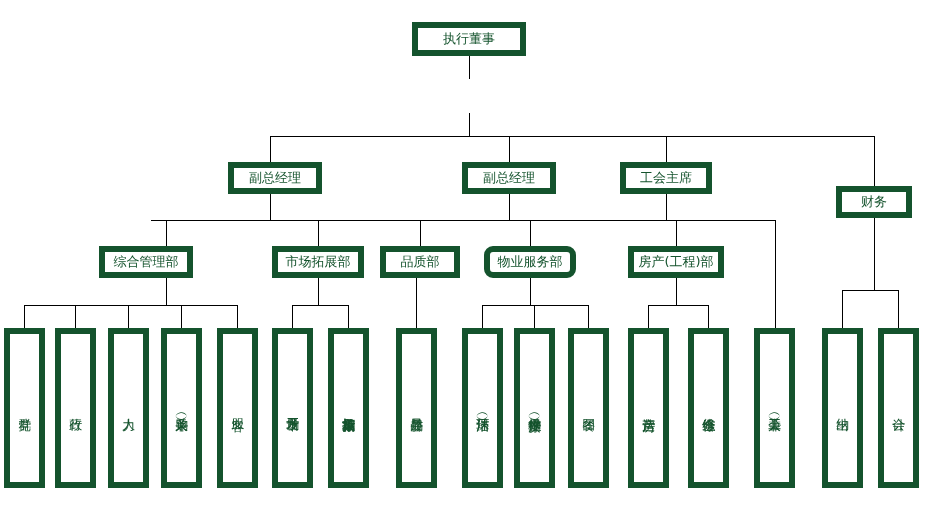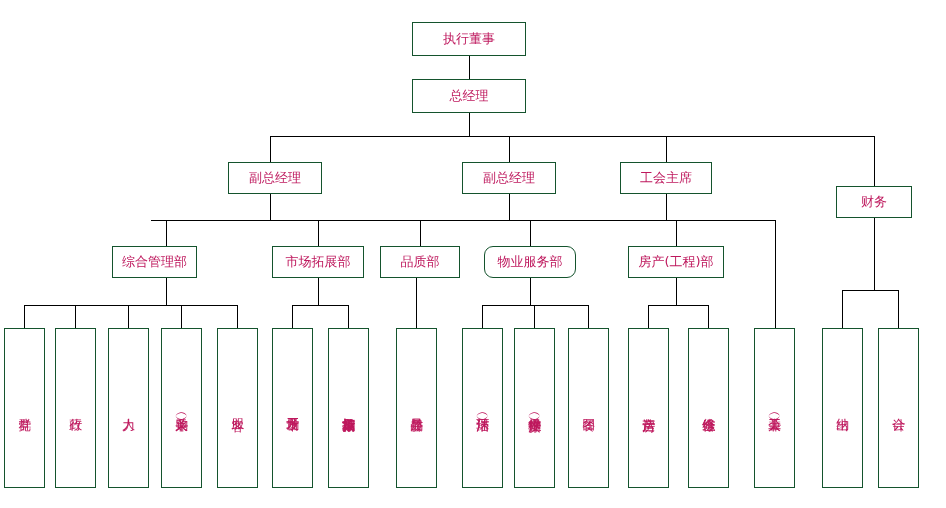--- a/index.html
+++ b/index.html
@@ -14,29 +14,29 @@
   }
   #chart {
     position: relative;
     width: 946px;
     height: 508px;
     background: #ffffff;
     overflow: hidden;
   }
   .node {
     position: absolute;
-    border: 1px solid #14532d;
+    border: 6px solid #14532d;
     background: #ffffff;
     display: flex;
     align-items: center;
     justify-content: center;
     text-align: center;
     font-size: 13px;
     line-height: 1.15;
-    color: #be185d;
+    color: #14532d;
     z-index: 2;
   }
   .node.vert {
     writing-mode: vertical-rl;
     text-orientation: upright;
     font-size: 13px;
     line-height: 1.05;
     letter-spacing: 0px;
     padding: 2px 0;
   }
@@ -112,38 +112,35 @@
   <div class="line v" style="left:708px; top:305px; height:23px;"></div>
 
   <div class="line v" style="left:874px; top:218px; height:72px;"></div>
   <div class="line h" style="left:842px; top:290px; width:57px;"></div>
   <div class="line v" style="left:842px; top:290px; height:38px;"></div>
   <div class="line v" style="left:898px; top:290px; height:38px;"></div>
 
   <div class="node" style="left:412px; top:22px; width:114px; height:34px;">
       <span>执行董事</span>
     </div>
-  <div class="node" style="left:412px; top:79px; width:114px; height:34px;">
-      <span>总经理</span>
-    </div>
 
   <div class="node" style="left:228px; top:162px; width:94px; height:32px;">
       <span>副总经理</span>
     </div>
   <div class="node" style="left:462px; top:162px; width:94px; height:32px;">
       <span>副总经理</span>
     </div>
   <div class="node" style="left:620px; top:162px; width:92px; height:32px;">
       <span>工会主席</span>
     </div>
   <div class="node" style="left:836px; top:186px; width:76px; height:32px;">
       <span>财务</span>
     </div>
 
-  <div class="node" style="left:112px; top:246px; width:85px; height:32px;">
+  <div class="node" style="left:99px; top:246px; width:94px; height:32px;">
       <span>综合管理部</span>
     </div>
   <div class="node" style="left:380px; top:246px; width:80px; height:32px;">
       <span>品质部</span>
     </div>
   <div class="node" style="left:272px; top:246px; width:92px; height:32px;">
       <span>市场拓展部</span>
     </div>
   <div class="node" style="left:484px; top:246px; width:92px; height:32px;border-radius:9px;">
       <span>物业服务部</span>

